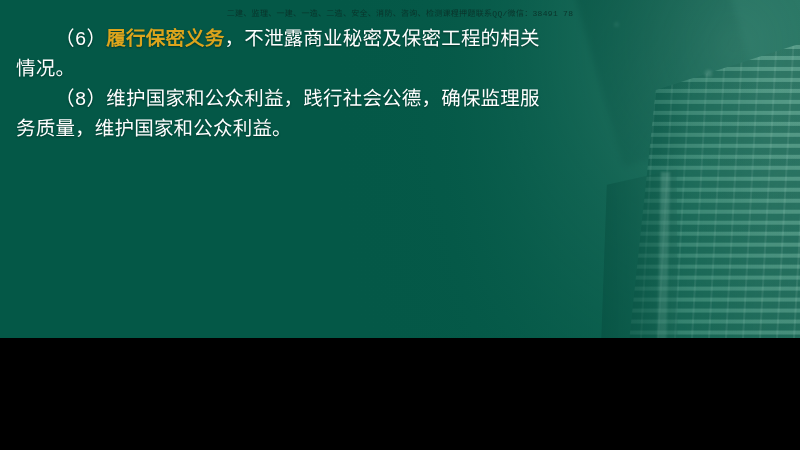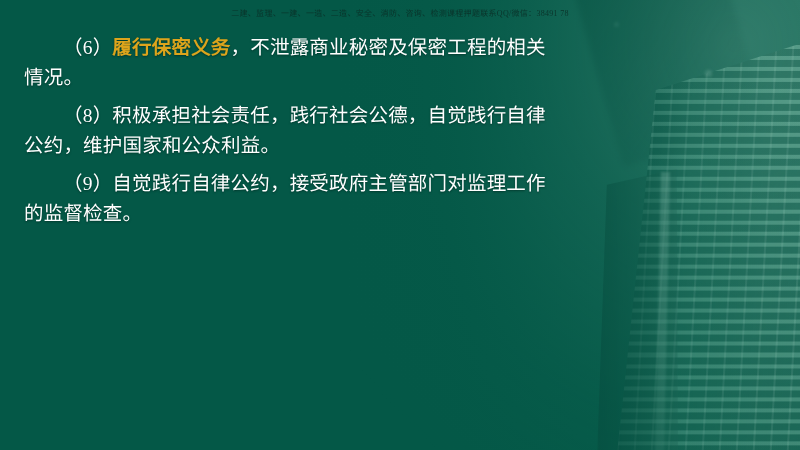--- a/index.html
+++ b/index.html
@@ -4,24 +4,24 @@
 <title>Slide</title>
 <style>
   html, body {
     margin: 0;
     padding: 0;
     background: #000;
   }
   #slide {
     position: relative;
     width: 800px;
-    height: 450px;
+    height: 338px;
     overflow: hidden;
     background: #045847;
-    font-family: Liberation Serif, serif;
+    font-family: Liberation Mono, monospace;
     user-select: none;
   }
 
   
   .bg-photo {
     position: absolute;
     inset: 0;
     pointer-events: none;
   }
   
@@ -165,21 +165,21 @@
     left: 16px;
     width: 540px;
     z-index: 8;
     color: #ffffff;
     font-size: 19.5px;
     line-height: 30px;
     letter-spacing: 0.2px;
     text-shadow: 0 1px 2px rgba(0, 30, 22, 0.55);
   }
   .para {
-    margin: 8px;
+    margin: 0;
     text-indent: 2em;
     font-weight: 500;
   }
   .hl {
     color: #dca41c;
     font-weight: 700;
   }
 </style>
 </head>
 <body>
@@ -195,18 +195,17 @@
     <div class="tower-mid-edge"></div>
     <div class="flare" style="top:70px;left:705px;width:7px;height:7px;"></div>
     <div class="flare" style="top:22px;left:614px;width:5px;height:5px;opacity:.6;"></div>
     <div class="bg-fade"></div>
   </div>
 
   <div class="banner banner-top">二建、监理、一建、一造、二造、安全、消防、咨询、检测课程押题联系QQ/微信：38491 78</div>
 
   <div class="body-text">
     <p class="para"><span class="marker">（6）</span><span class="hl">履行保密义务</span><span>，不泄露商业秘密及保密工程的相关情况。</span></p>
-    <p class="para"><span class="marker">（8）</span><span>积极承担社会责任，践行社会公德，自觉践行自律公约，维护国家和公众利益。</span></p>
-    <p class="para"><span class="marker">（9）</span><span>自觉践行自律公约，接受政府主管部门对监理工作的监督检查。</span></p>
+    <p class="para"><span class="marker">（8）</span><span>维护国家和公众利益，践行社会公德，确保监理服务质量，维护国家和公众利益。</span></p>
   </div>
 
 
 </div>
 
 </body></html>

